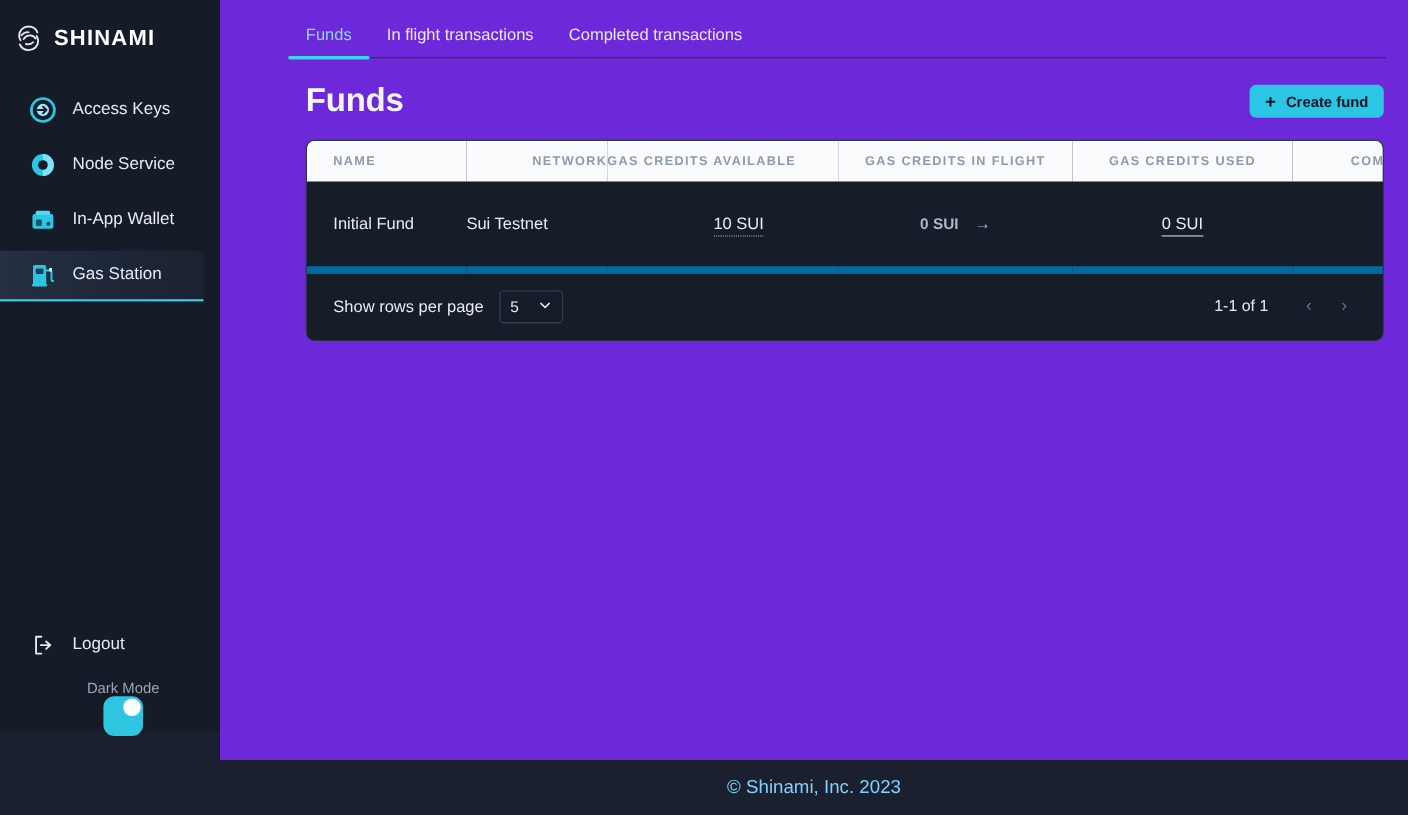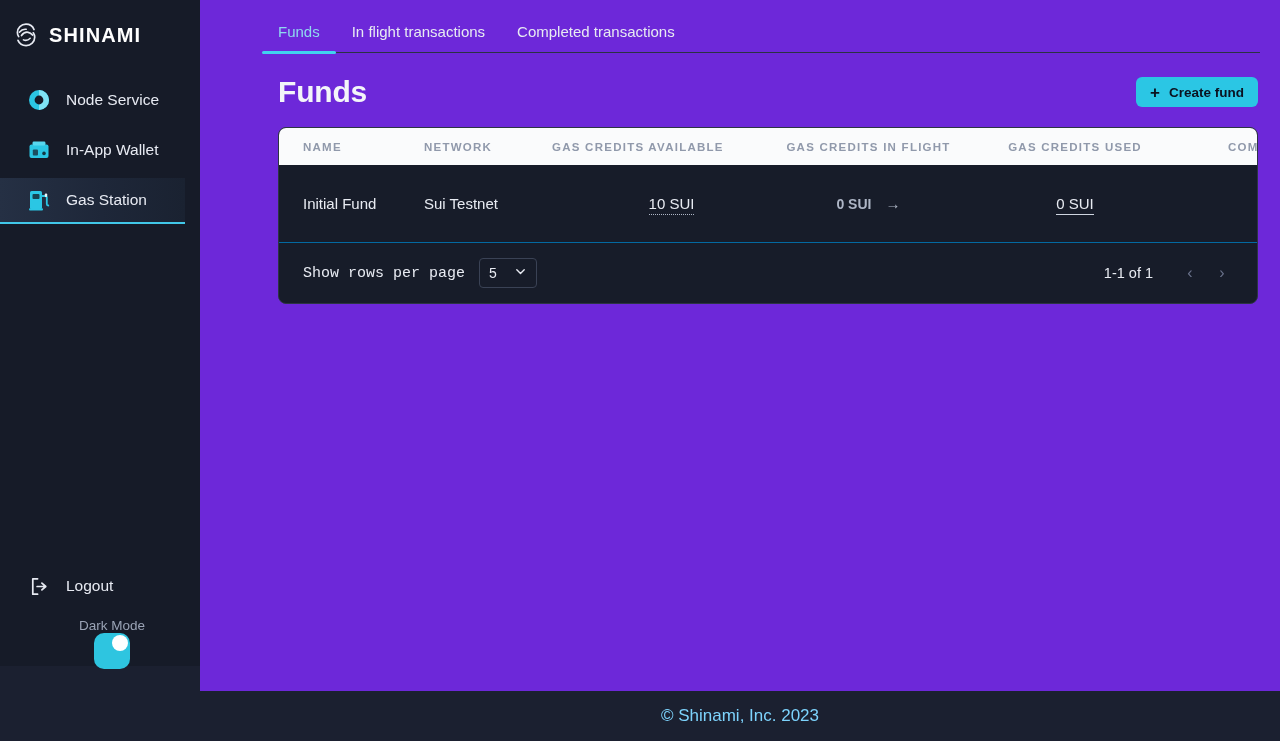--- a/index.html
+++ b/index.html
@@ -182,32 +182,32 @@
     text-align: left;
     color: #9099ab;
     font-size: 11.5px;
     font-weight: bold;
     letter-spacing: 1.25px;
     padding: 12px 0;
     height: 37px;
     white-space: nowrap;
   }
   th.c-name    { width: 145px; padding-left: 24px; }
-  th.c-network { width: 128px; }
+  th.c-network { width: 128px; text-align: right; }
   th.c-avail   { width: 210px; text-align: left; }
   th.c-inflight{ width: 213px; text-align: center; }
   th.c-used    { width: 200px; text-align: center; }
   th.c-tx      { width: 180px; text-align: right; padding-right: 22px; }
 
   tbody td {
     color: #e8ebf2;
     font-size: 15px;
     padding: 30px 0;
     height: 52px;
-    border-bottom: 1px solid #0369a1;
+    border-bottom: 7px solid #0369a1;
     vertical-align: middle;
   }
   td.c-name { padding-left: 24px; }
   td.c-avail, td.c-inflight, td.c-used { text-align: center; }
   td.c-tx { text-align: right; padding-right: 22px; }
 
   .dotted-val {
     border-bottom: 1px dotted #aeb6c6;
     padding-bottom: 2px;
     cursor: pointer;
@@ -233,21 +233,21 @@
     align-items: center;
     justify-content: space-between;
     height: 60px;
     padding: 0 22px 0 24px;
   }
   .pager-left {
     display: flex;
     align-items: center;
     gap: 14px;
   }
-  .pager-label { color: #e8ebf2; font-size: 15px; font-family: Liberation Mono, monospace; }
+  .pager-label { color: #e8ebf2; font-size: 15px; }
   .rows-select {
     display: inline-flex;
     align-items: center;
     justify-content: space-between;
     gap: 10px;
     width: 58px;
     height: 30px;
     padding: 0 9px;
     border: 1px solid #3a4255;
     border-radius: 4px;
@@ -299,20 +299,30 @@
           <path d="M9.5 14.5c1.6-2.3 4.1-3.6 6.6-3.2 2 .3 3.4 1.5 4.4 2.8" stroke="#e7eaf2" stroke-width="1.7" stroke-linecap="round"></path>
           <path d="M7.4 11.2c1.7-2.1 4.3-3.3 6.8-2.9" stroke="#e7eaf2" stroke-width="1.5" stroke-linecap="round"></path>
           <path d="M11.4 18.9c2.3.9 5 .2 6.8-1.6" stroke="#e7eaf2" stroke-width="1.5" stroke-linecap="round"></path>
         </svg>
       </span>
       <span class="brand-name">SHINAMI</span>
     </div>
 
     <nav class="nav">
 
+      <div class="nav-item">
+        <span class="nav-icon">
+          <svg viewBox="0 0 26 26" width="26" height="26" fill="none">
+            <circle cx="13" cy="13" r="10.5" stroke="#2bc6e4" stroke-width="2.4"></circle>
+            <circle cx="13" cy="13" r="5.6" fill="#9fe9f7"></circle>
+            <path d="M8.5 13h7.5M13.2 10l3 3-3 3" stroke="#12202e" stroke-width="1.8" stroke-linecap="round" stroke-linejoin="round"></path>
+          </svg>
+        </span>
+        <span>Access Keys</span>
+      </div>
 
       <div class="nav-item">
         <span class="nav-icon">
           <svg viewBox="0 0 26 26" width="26" height="26" fill="none">
             <circle cx="13" cy="13" r="10" fill="#2bc6e4"></circle>
             <path d="M13 3a10 10 0 0 1 0 20" fill="#7fe3f5"></path>
             <circle cx="13" cy="13" r="4.4" fill="#161b28"></circle>
           </svg>
         </span>
         <span>Node Service</span>

